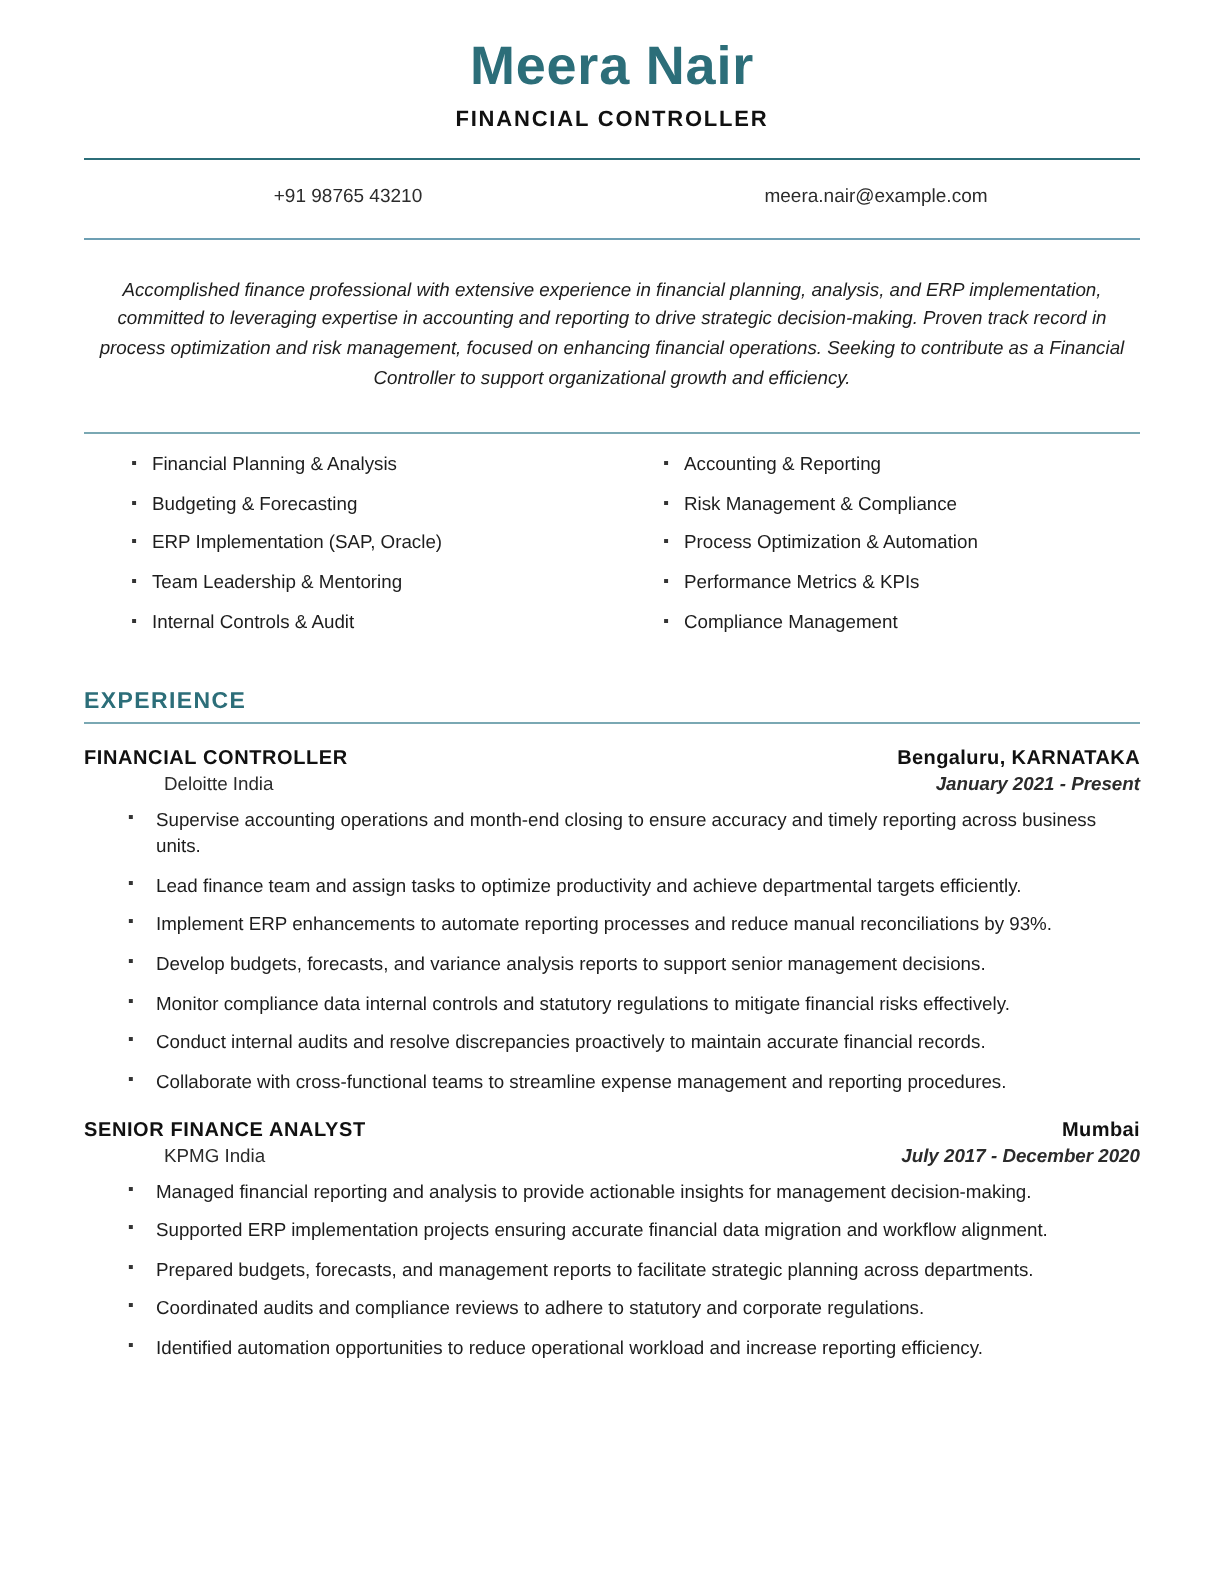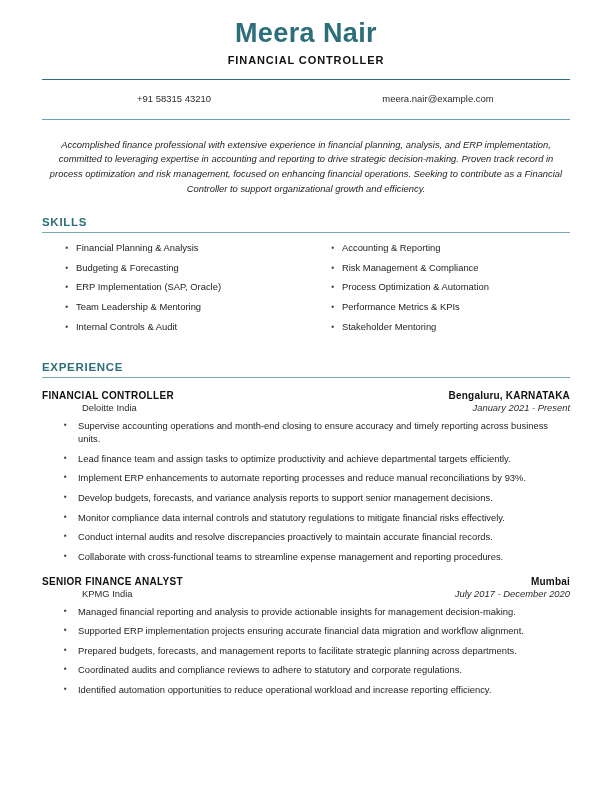--- a/index.html
+++ b/index.html
@@ -140,20 +140,21 @@
   .job-company {
     font-size: 9.4px;
     color: #2b2b2b;
     margin-left: 40px;
   }
   .job-dates {
     font-size: 9.4px;
     font-style: italic;
     color: #2b2b2b;
     text-align: right;
+    font-weight: bold;
   }
   .job-row.second { margin-top: 1px; }
 
   .bullets { margin-top: 6px; }
   .bullet-item {
     display: flex;
     align-items: flex-start;
     font-size: 9.4px;
     line-height: 1.45;
     margin-bottom: 6px;
@@ -177,33 +178,32 @@
 
   <div class="header">
     <h1 class="name">Meera Nair</h1>
     <div class="subtitle">FINANCIAL CONTROLLER</div>
   </div>
 
   <div class="rule-strong"></div>
 
   <div class="contact">
     <div class="contact-col left">
-      <div class="contact-line">+91 58315 43210</div>
+      <div class="contact-line">+91 98765 43210</div>
     </div>
     <div class="contact-col mid">
       <div class="contact-line">meera.nair@example.com</div>
     </div>
   </div>
 
   <div class="rule-light"></div>
 
   <div class="summary">Accomplished finance professional with extensive experience in financial planning, analysis, and ERP implementation, committed to leveraging expertise in accounting and reporting to drive strategic decision-making. Proven track record in process optimization and risk management, focused on enhancing financial operations. Seeking to contribute as a Financial Controller to support organizational growth and efficiency.</div>
 
   <div class="section">
-    <div class="section-title">SKILLS</div>
     <div class="rule-section"></div>
     <div class="skills-wrap">
       <div class="skills-col left">
         <div class="skill-item">
           <span class="bullet">▪</span>
           <span>Financial Planning &amp; Analysis</span>
         </div>
         <div class="skill-item">
           <span class="bullet">▪</span>
           <span>Budgeting &amp; Forecasting</span>
@@ -233,21 +233,21 @@
         <div class="skill-item">
           <span class="bullet">▪</span>
           <span>Process Optimization &amp; Automation</span>
         </div>
         <div class="skill-item">
           <span class="bullet">▪</span>
           <span>Performance Metrics &amp; KPIs</span>
         </div>
         <div class="skill-item">
           <span class="bullet">▪</span>
-          <span>Stakeholder Mentoring</span>
+          <span>Compliance Management</span>
         </div>
       </div>
     </div>
   </div>
 
   <div class="section">
     <div class="section-title">EXPERIENCE</div>
     <div class="rule-section"></div>
 
     <div class="job">

